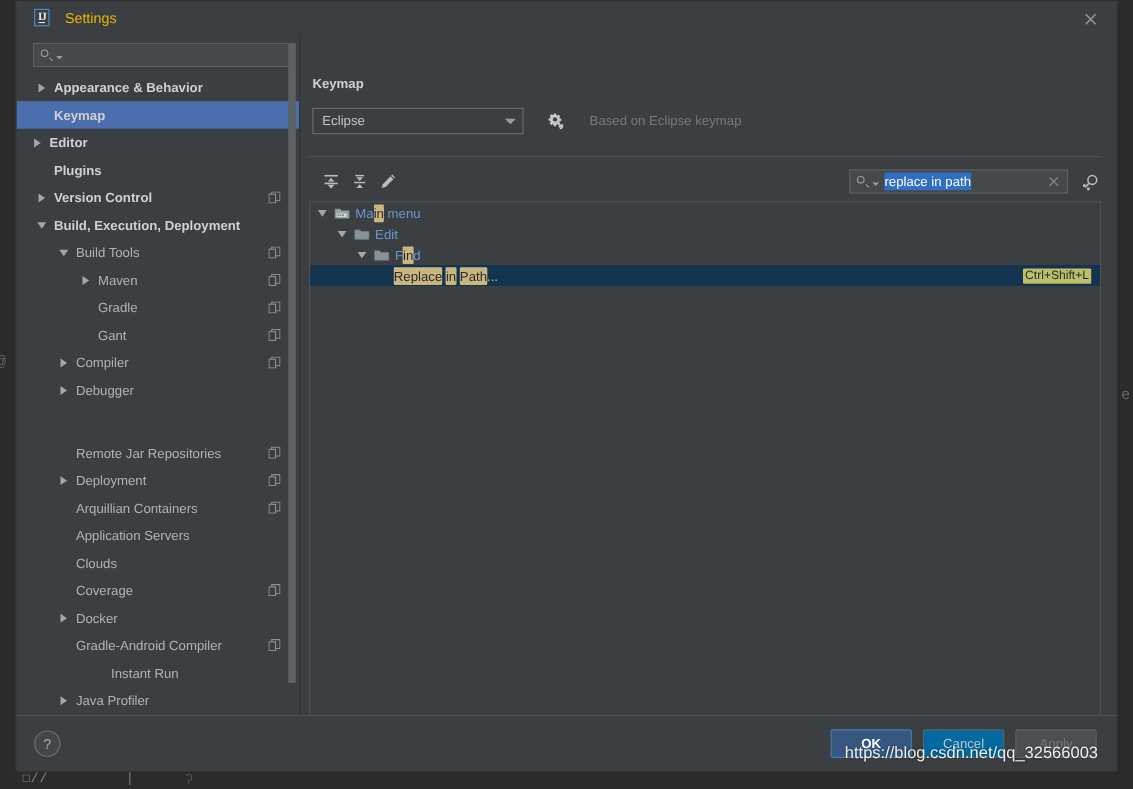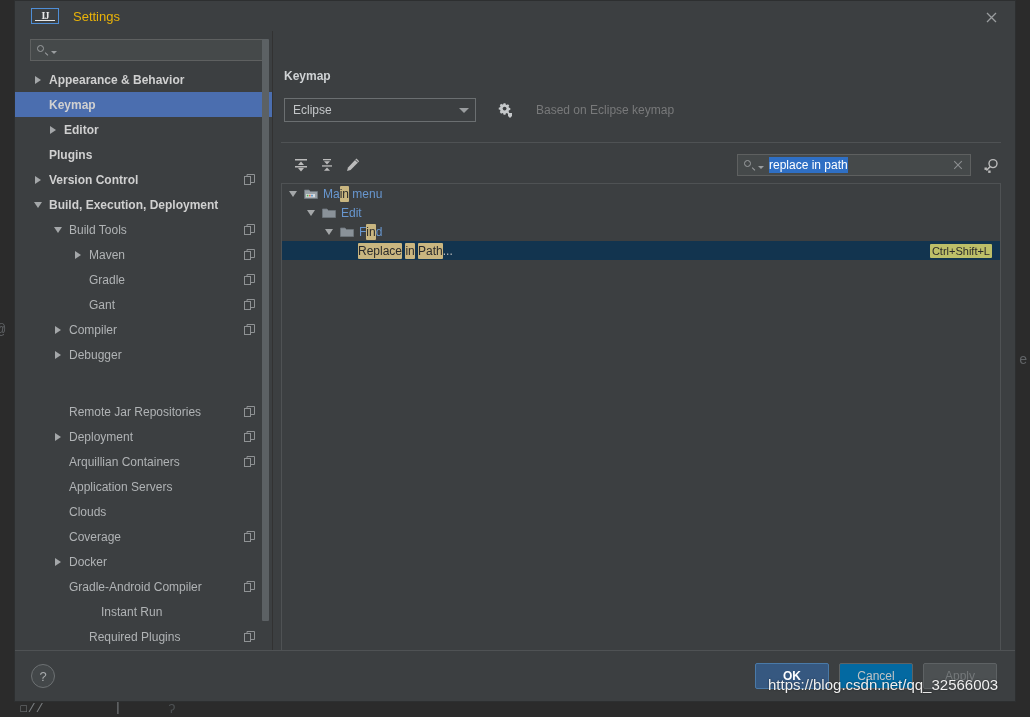--- a/index.html
+++ b/index.html
@@ -64,21 +64,21 @@
   
   #titlebar {
     height: 30px;
     min-height: 30px;
     background: #3c3f41;
     display: flex;
     align-items: center;
     position: relative;
   }
   #app-logo {
-    width: 28px; height: 16px;
+    width: 14px; height: 16px;
     margin-left: 16px;
     background: #3c3f41;
     border: 1px solid #4f8ed6;
     box-sizing: border-box;
     position: relative;
     display: flex;
     align-items: center;
     justify-content: center;
   }
   #app-logo span {
@@ -332,21 +332,21 @@
   .tb-btn {
     width: 24px; height: 24px;
     display: flex;
     align-items: center;
     justify-content: center;
     cursor: pointer;
     margin-right: 2px;
   }
   #keymap-search {
     margin-left: auto;
-    width: 234px;
+    width: 199px;
     height: 22px;
     background: #45494a;
     border: 1px solid #5e6060;
     box-sizing: border-box;
     display: flex;
     align-items: center;
     padding-left: 6px;
   }
   #keymap-search-text {
     margin-left: 5px;
@@ -535,21 +535,21 @@
 
       <div id="sidebar-tree">
           <div class="tree-row top-level" style="padding-left: 18px;">
             <div class="tw collapsed"></div>
             <div class="tree-label">Appearance &amp; Behavior</div>
           </div>
           <div class="tree-row selected top-level" style="padding-left: 18px;">
             <div class="tw"></div>
             <div class="tree-label">Keymap</div>
           </div>
-          <div class="tree-row top-level" style="padding-left: 33px;">
+          <div class="tree-row top-level" style="padding-left: 14px;">
             <div class="tw collapsed"></div>
             <div class="tree-label">Editor</div>
           </div>
           <div class="tree-row top-level" style="padding-left: 18px;">
             <div class="tw"></div>
             <div class="tree-label">Plugins</div>
           </div>
           <div class="tree-row top-level" style="padding-left: 18px;">
             <div class="tw collapsed"></div>
             <div class="tree-label">Version Control</div>
@@ -654,20 +654,24 @@
             <div class="tw"></div>
             <div class="tree-label">Gradle-Android Compiler</div>
             <div class="copy-badge"><svg width="11" height="11" viewBox="0 0 11 11">
                 <rect x="0.5" y="2.5" width="6" height="8" fill="none" stroke="#8f9294" stroke-width="1"></rect>
                 <path d="M3 2.5 V0.5 H10.5 V8.5 H6.5" fill="none" stroke="#8f9294" stroke-width="1"></path>
               </svg></div>
           </div>
           <div class="tree-row sub" style="padding-left: 42px; margin-left: 28px;">
             <div class="tw"></div>
             <div class="tree-label">Instant Run</div>
+          </div>
+          <div class="tree-row sub" style="padding-left: 38px;">
+            <div class="tw collapsed"></div>
+            <div class="tree-label">Java Profiler</div>
           </div>
           <div class="tree-row sub" style="padding-left: 58px;">
             <div class="tw"></div>
             <div class="tree-label">Required Plugins</div>
             <div class="copy-badge"><svg width="11" height="11" viewBox="0 0 11 11">
                 <rect x="0.5" y="2.5" width="6" height="8" fill="none" stroke="#8f9294" stroke-width="1"></rect>
                 <path d="M3 2.5 V0.5 H10.5 V8.5 H6.5" fill="none" stroke="#8f9294" stroke-width="1"></path>
               </svg></div>
           </div>
           <div class="tree-row top-level" style="padding-left: 18px;">

